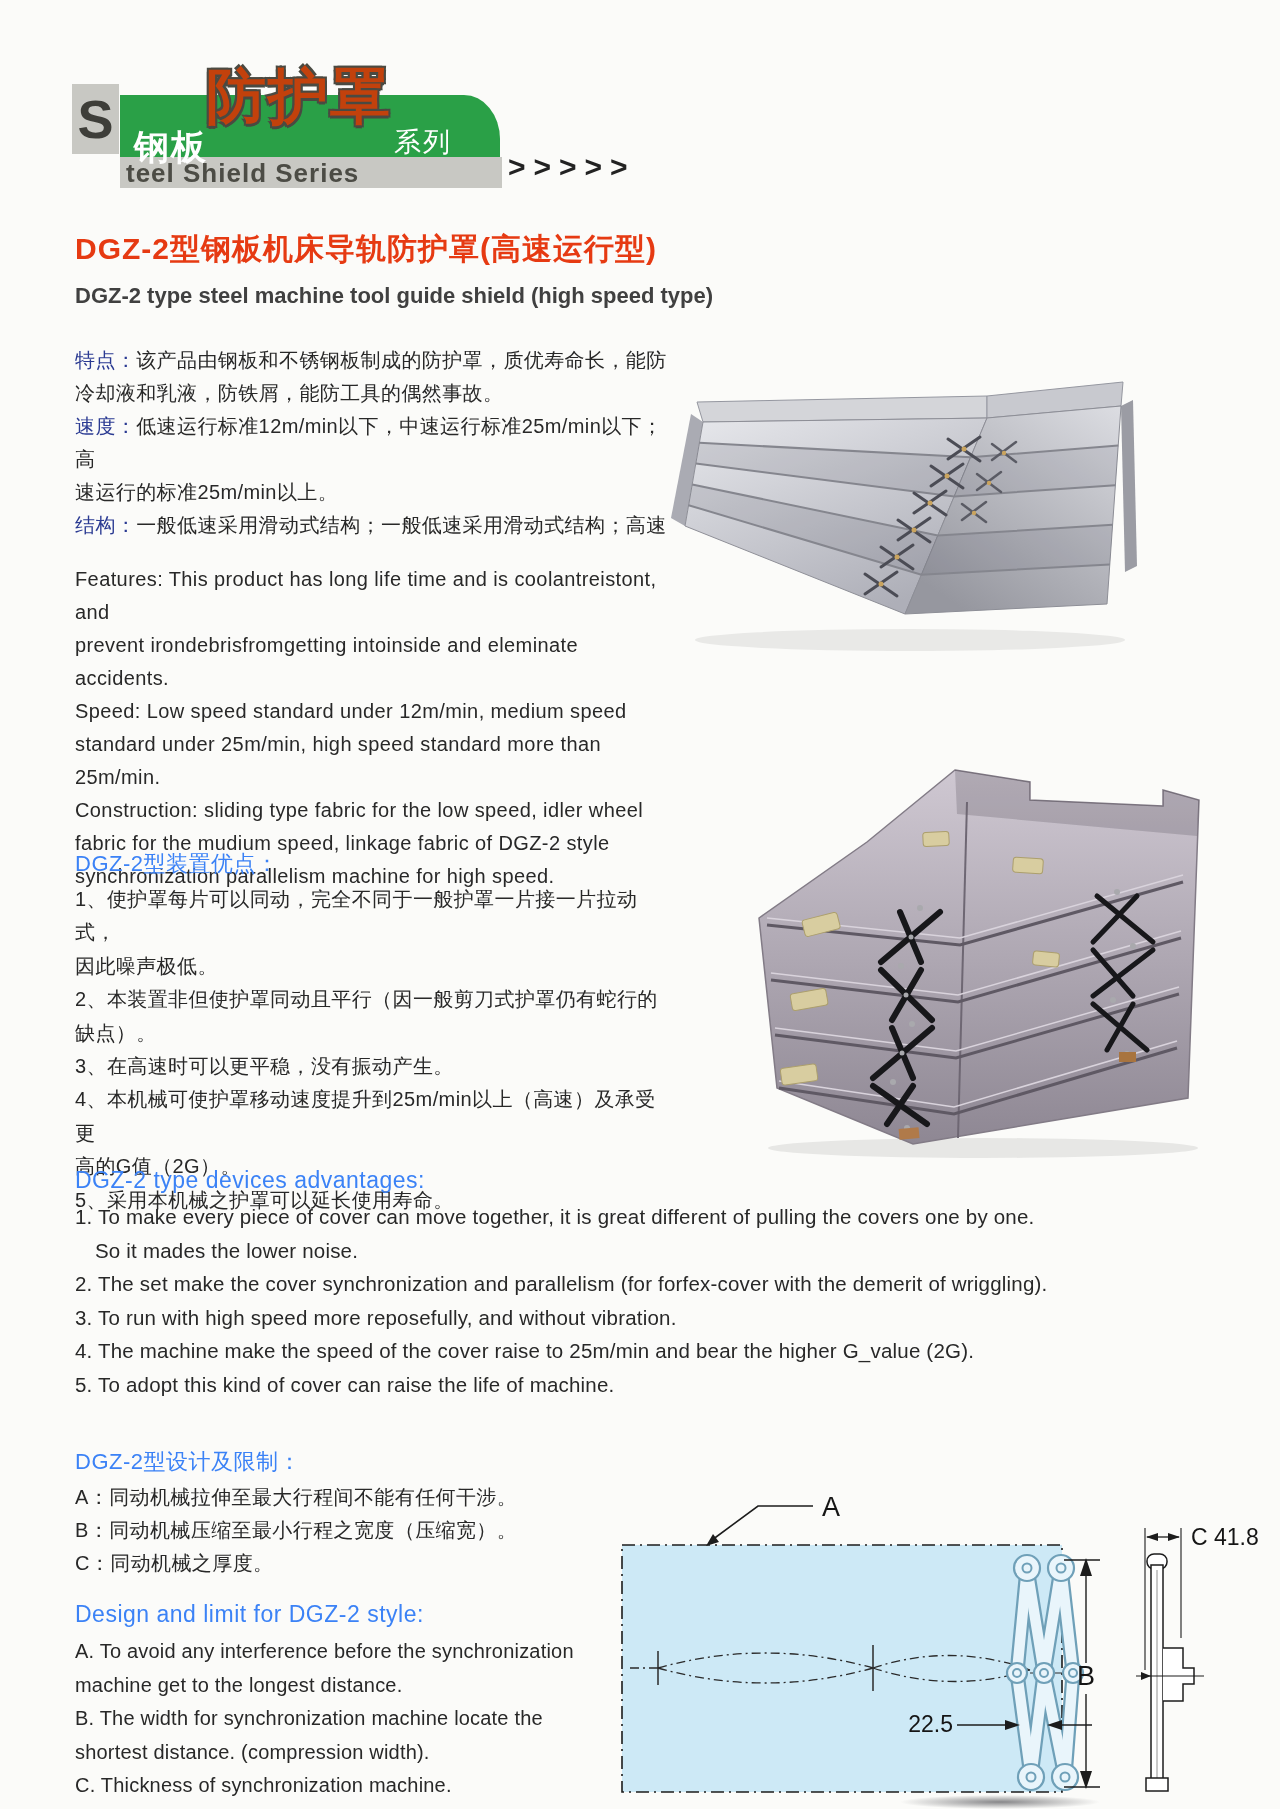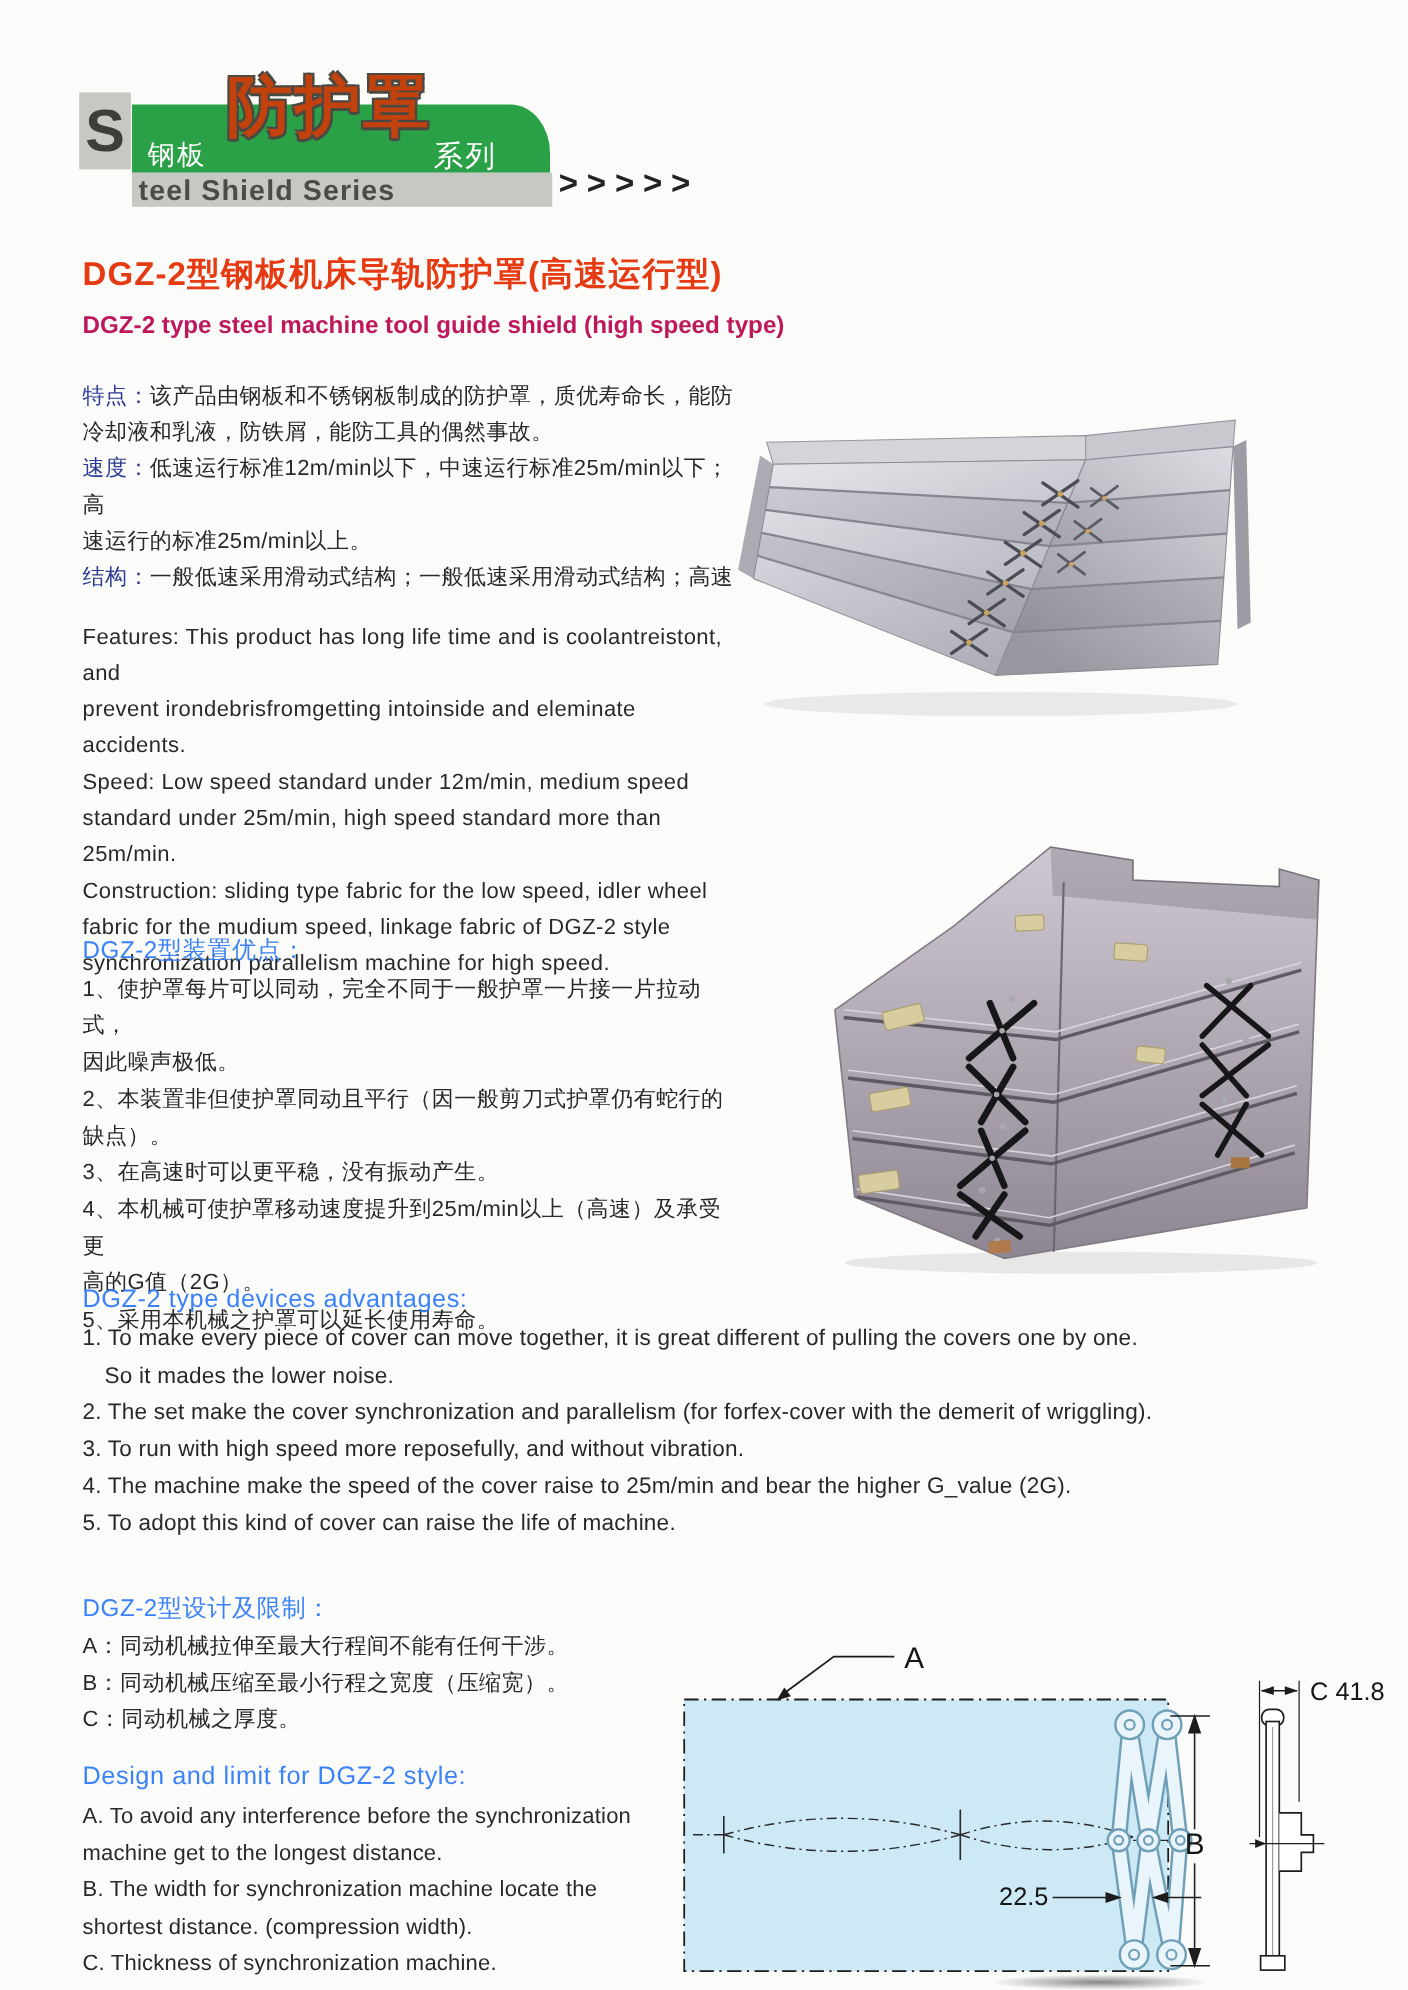--- a/index.html
+++ b/index.html
@@ -9,30 +9,30 @@
     font-family:"Liberation Sans","DejaVu Sans",sans-serif;
   }
   .abs{position:absolute;}
   
   .logo{left:60px;top:64px;width:600px;height:135px;}
   .s-box{left:12px;top:20px;width:47px;height:70px;background:#c8c8c3;
     display:flex;align-items:center;justify-content:center;
     font-size:54px;font-weight:bold;color:#3e3e39;}
   .green-banner{left:60px;top:31px;width:380px;height:62px;background:#2aa047;
     border-top-right-radius:36px 44px;}
-  .cn-prefix{left:74px;top:60px;font-size:25px;color:#fff;font-weight:normal;letter-spacing:2px;}
+  .cn-prefix{left:74px;top:60px;font-size:35px;color:#fff;font-weight:bold;letter-spacing:2px;}
   .cn-main{left:146px;top:0px;font-size:60px;line-height:1.1;font-weight:900;color:#c2410c;letter-spacing:2px;
     text-shadow:-2px -2px 0 #4a4a42,2px -2px 0 #4a4a42,-2px 2px 0 #4a4a42,2px 2px 0 #4a4a42,0 3px 0 #4a4a42;}
   .cn-suffix{left:334px;top:60px;font-size:27px;color:#fff;letter-spacing:2px;}
   .grey-bar{left:60px;top:93px;width:382px;height:31px;background:#c8c8c3;}
   .en-bar{left:66px;top:94px;font-size:26px;font-weight:800;color:#4c4c45;letter-spacing:1px;}
   .arrows{left:448px;top:86px;font-size:30px;font-weight:700;letter-spacing:8px;color:#222;}
   
   .title-cn{left:75px;top:229px;font-size:30px;font-weight:bold;color:#e63a12;letter-spacing:1px;}
-  .title-en{left:75px;top:283px;font-size:22px;font-weight:bold;color:#be185d;}
+  .title-en{left:75px;top:283px;font-size:22px;font-weight:bold;color:#404040;}
   
   .blk{left:75px;width:600px;font-size:20px;line-height:33px;letter-spacing:0.4px;color:#282828;}
   .blk .lbl{color:#2a3a92;}
   .intro-cn{top:344px;}
   .intro-en{top:563px;line-height:33px;}
   .head-blue{left:75px;font-size:22px;color:#3b82f6;letter-spacing:0.5px;}
   .adv-cn-h{top:849px;}
   .adv-cn{top:883px;line-height:33.4px;}
   .adv-en-h{top:1167px;font-size:23px;}
   .adv-en{top:1200px;width:1160px;font-size:20.5px;line-height:33.6px;letter-spacing:0.2px;}

